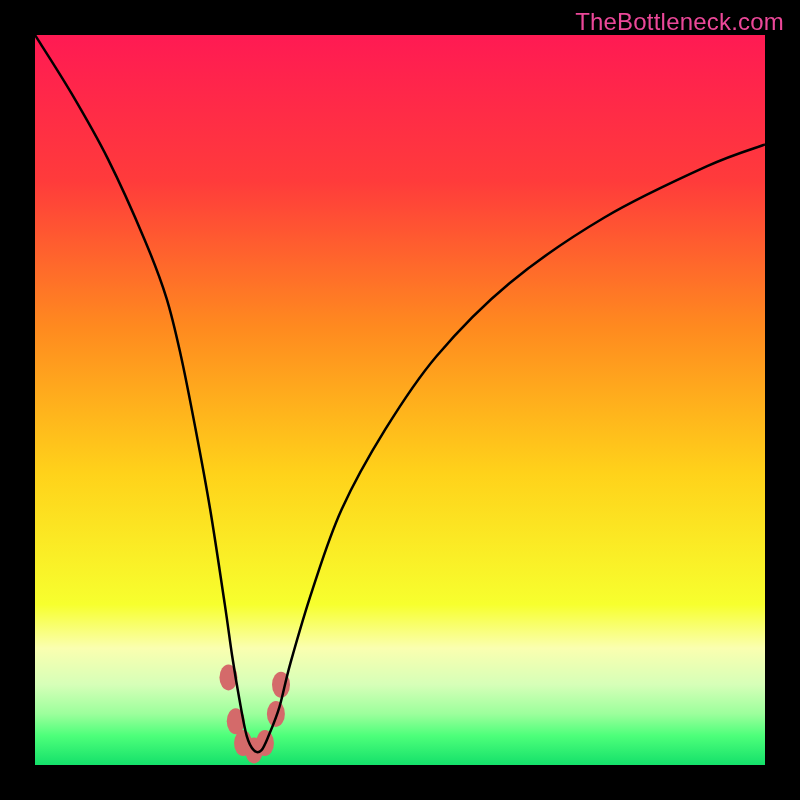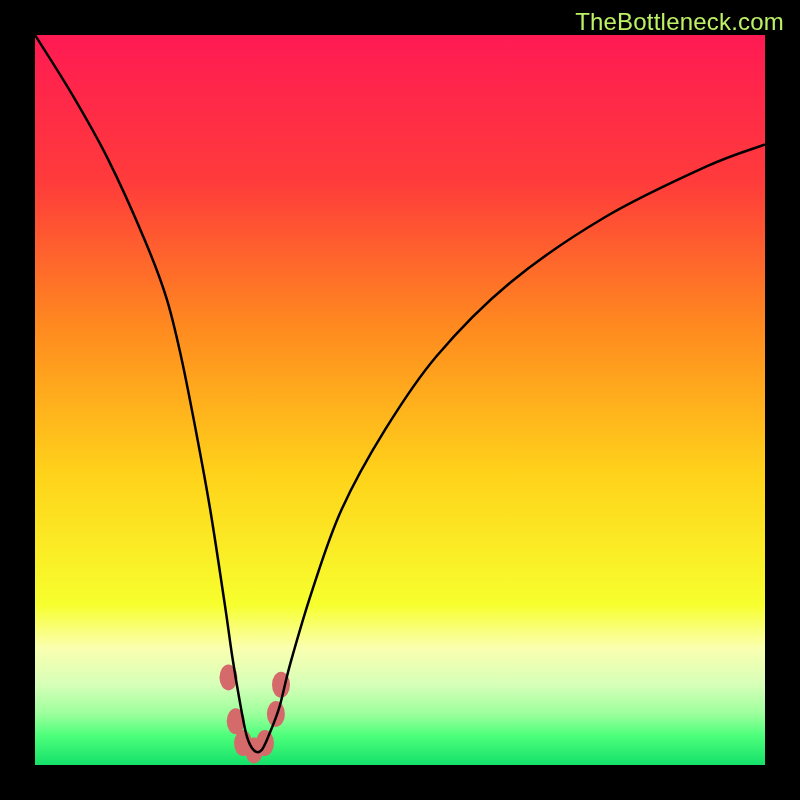--- a/index.html
+++ b/index.html
@@ -27,21 +27,21 @@
     position: absolute;
     inset: 0;
   }
   .watermark {
     position: absolute;
     top: 8px;
     right: 16px;
     font-family: Arial, Helvetica, sans-serif;
     font-size: 24px;
     font-weight: 500;
-    color: #bef264;
+    color: #ec4899;
     letter-spacing: 0.2px;
   }
   svg.curve {
     position: absolute;
     inset: 0;
   }
 </style>
 </head>
 <body>
 

